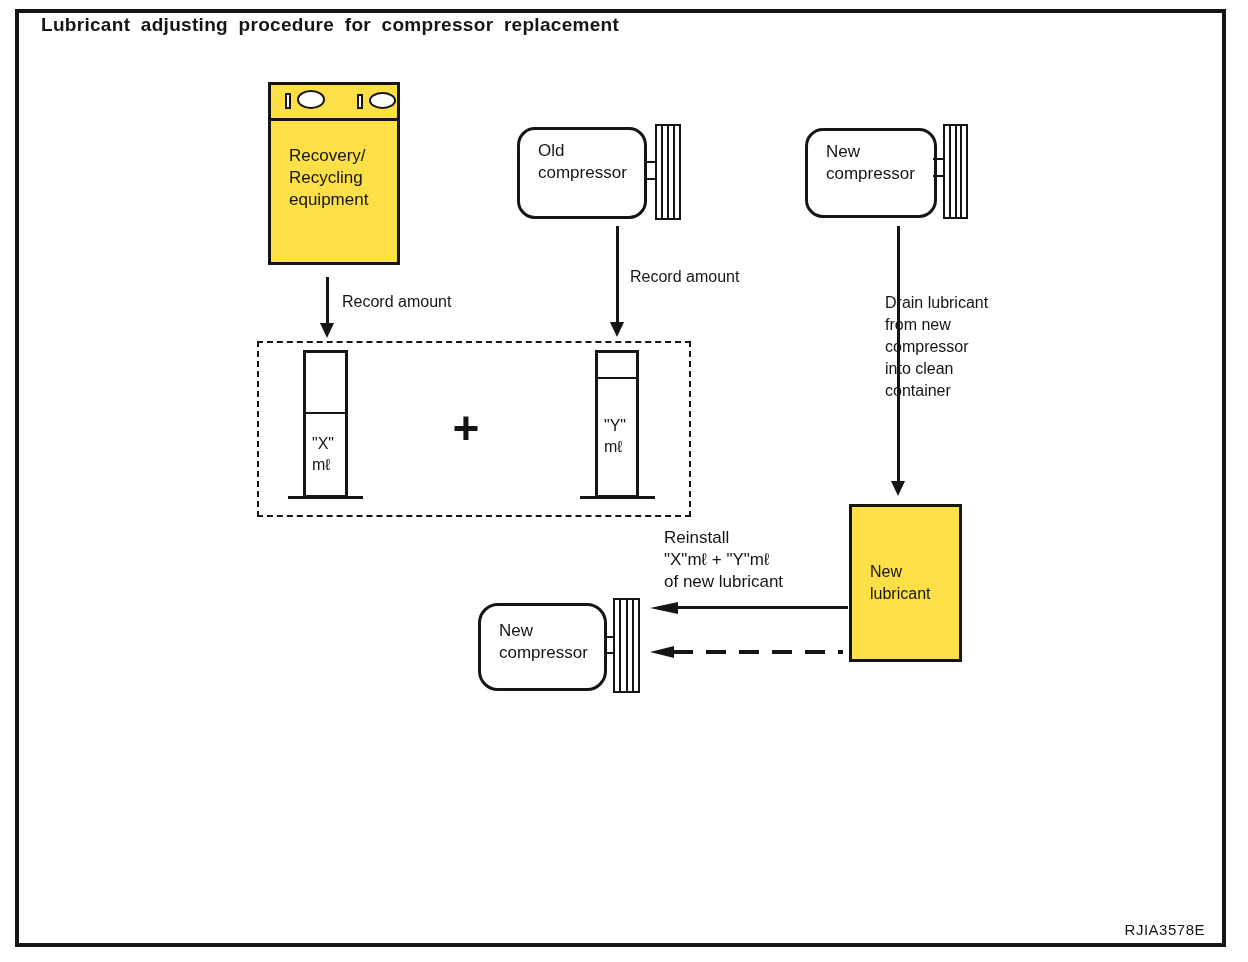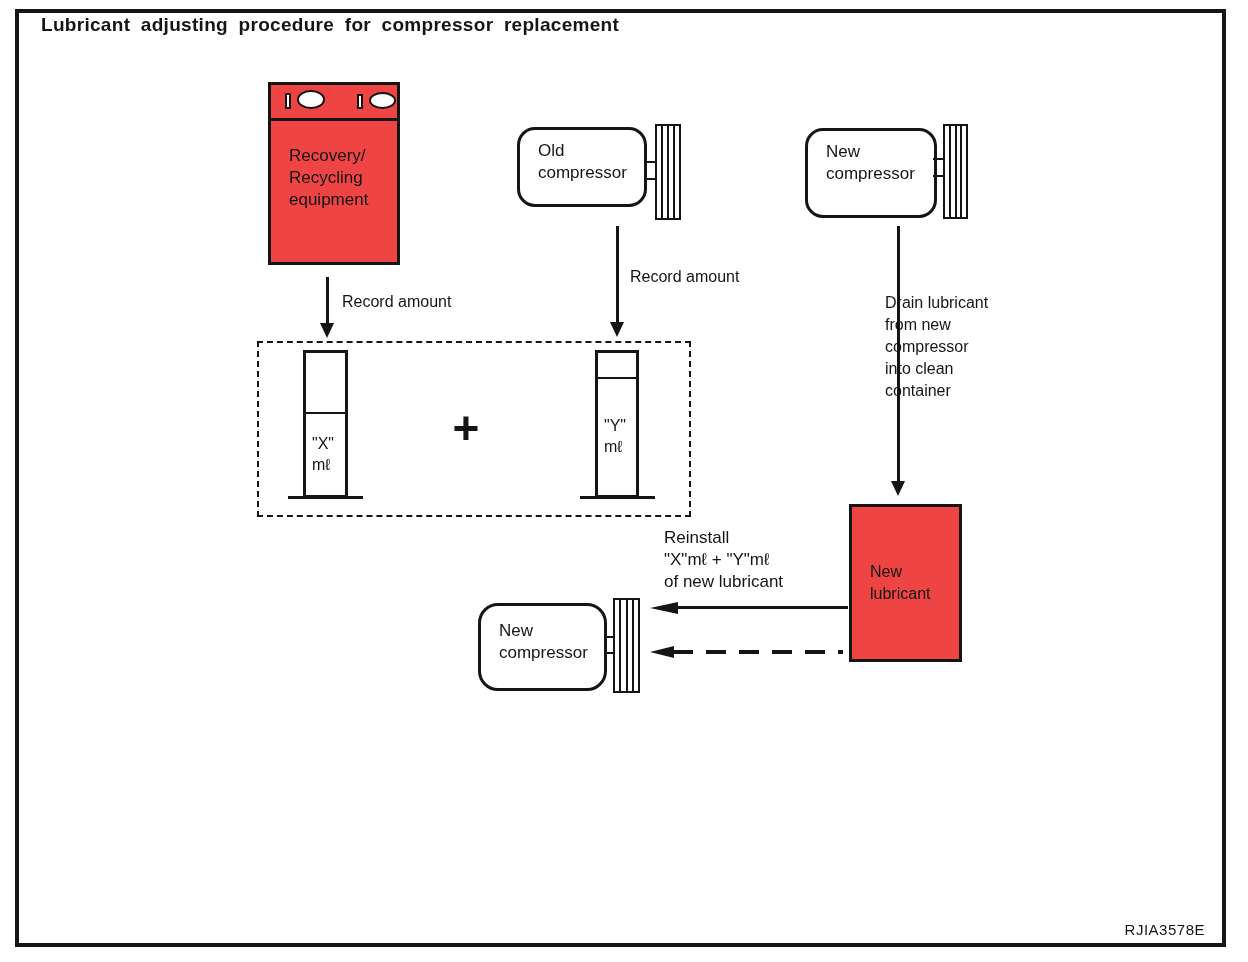--- a/index.html
+++ b/index.html
@@ -10,21 +10,21 @@
     padding-left:24px;
   }
   .abs{position:absolute;box-sizing:border-box;}
   .frame{left:15px;top:9px;width:1211px;height:938px;border:4px solid #151515;}
   .title{left:41px;top:14px;font-size:19px;font-weight:bold;word-spacing:5px;letter-spacing:.3px;}
   .ml{white-space:pre-line;line-height:22px;font-size:17px;}
   .note{white-space:pre-line;line-height:22px;font-size:16px;}
   .bold{font-weight:normal;}
 
   
-  .rect{border:3px solid #151515;background:#ef4444;}
+  .rect{border:3px solid #151515;background:#fde047;}
   .comp{border:3px solid #151515;border-radius:18px;background:#fff;}
   .pulley{border:2px solid #151515;background:#fff;display:flex;justify-content:space-evenly;}
   .pulley .vline{width:2px;height:100%;background:#151515;}
   .conn{height:2px;background:#151515;}
   .dash{border:2px dashed #151515;}
 
   
   .gauge-oval{border:2px solid #151515;border-radius:50%;background:#fff;}
   .gauge-bar{border:2px solid #151515;background:#fff;}
   .divider{border-bottom:3px solid #151515;}
@@ -65,21 +65,21 @@
       <div class="abs gauge-bar" style="left:14px;top:8px;width:6px;height:16px;"></div>
       <div class="abs gauge-oval" style="left:26px;top:5px;width:28px;height:19px;"></div>
       <div class="abs gauge-bar" style="left:86px;top:9px;width:6px;height:15px;"></div>
       <div class="abs gauge-oval" style="left:98px;top:7px;width:27px;height:17px;"></div>
     </div>
     <div class="abs ml" style="left:18px;top:60px;">Recovery/
 Recycling
 equipment</div>
   </div>
 
-  <div class="abs comp" style="left:517px;top:127px;width:130px;height:80px;">
+  <div class="abs comp" style="left:517px;top:127px;width:130px;height:92px;">
     <div class="abs ml" style="left:18px;top:10px;">Old
 compressor</div>
   </div>
   <div class="abs conn" style="left:644px;top:161px;width:12px;"></div>
   <div class="abs conn" style="left:644px;top:178px;width:12px;"></div>
   <div class="abs pulley" style="left:655px;top:124px;width:26px;height:96px;">
     <div class="vline"></div>
     <div class="vline"></div>
     <div class="vline"></div>
   </div>

